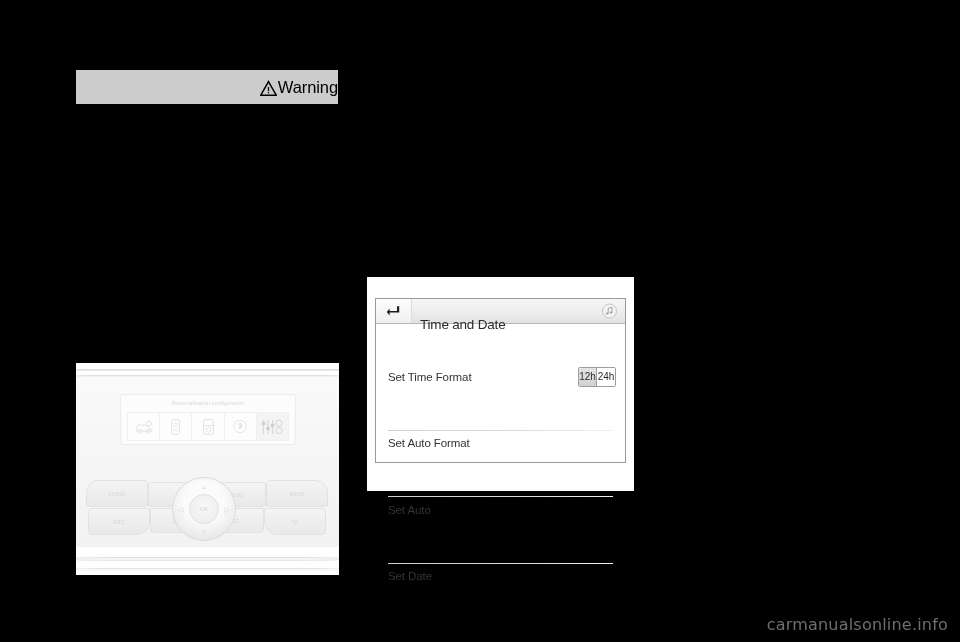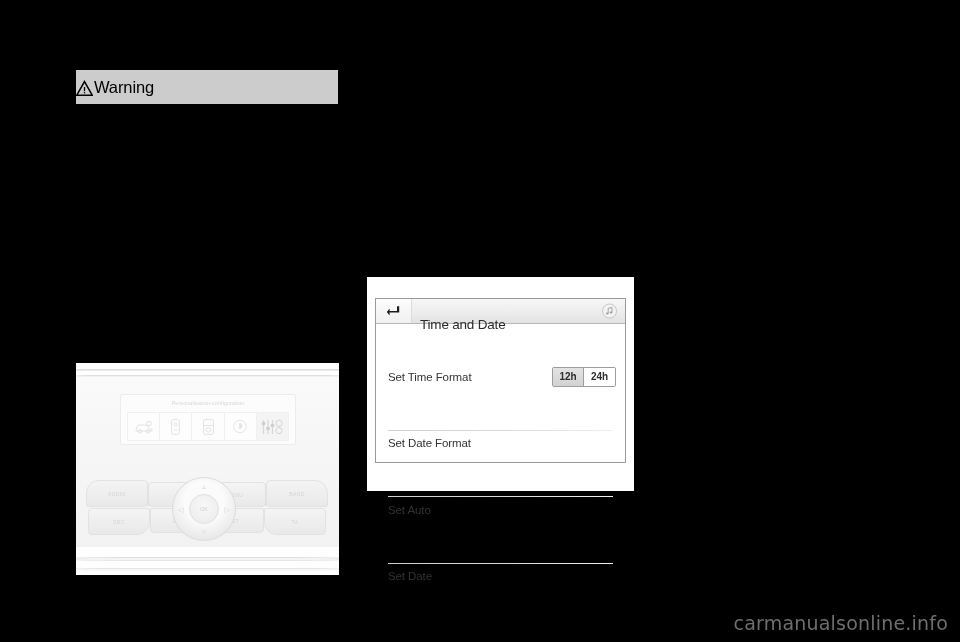--- a/index.html
+++ b/index.html
@@ -12,21 +12,21 @@
   .page { position: relative; width: 960px; height: 642px; background: #000; }
 
   
   .warning-box {
     position: absolute;
     left: 76px; top: 70px;
     width: 262px; height: 34px;
     background: #cccccc;
     display: flex;
     align-items: center;
-    justify-content: flex-start;
+    justify-content: flex-end;
     gap: 1px;
   }
   .warning-tri {
     display: inline-block;
     width: 17px; height: 17px;
     position: relative;
     top: 1px;
   }
   .warning-label {
     font-size: 16.5px;
@@ -241,37 +241,36 @@
     position: absolute;
     right: 9px; top: 50%;
     transform: translateY(-50%);
     display: flex;
     border: 1px solid #9d9d9d;
     border-radius: 2px;
     overflow: hidden;
     height: 20px;
   }
   .td-seg-btn {
-    width: 31px;
+    width: 18px;
     display: flex; align-items: center; justify-content: center;
     font-size: 10px;
     color: #2c2c2c;
     background: #ffffff;
-    font-weight: bold;
   }
   .td-seg-btn.active {
     background: linear-gradient(to bottom,#e3e3e3,#d2d2d2);
     border-right: 1px solid #9d9d9d;
   }
 
   
   .watermark {
     position: absolute;
     right: 12px; bottom: 8px;
-    font-size: 19px;
+    font-size: 16px;
     color: #6e6e6e;
     letter-spacing: 0.2px;
     font-family: "DejaVu Sans", sans-serif;
   }
 </style>
 </head>
 <body>
 
 <div class="page">
 
@@ -385,21 +384,21 @@
 
         <div class="td-row">
           <span class="td-row-label">Set Time Format</span>
           <div class="td-seg">
             <div class="td-seg-btn active">12h</div>
             <div class="td-seg-btn">24h</div>
           </div>
         </div>
 
         <div class="td-row">
-          <span class="td-row-label">Set Date Format</span>
+          <span class="td-row-label">Set Auto Format</span>
         </div>
 
 
         <div class="td-row">
           <span class="td-row-label">Set Auto</span>
         </div>
 
         <div class="td-row">
           <span class="td-row-label">Set Date</span>
         </div>

